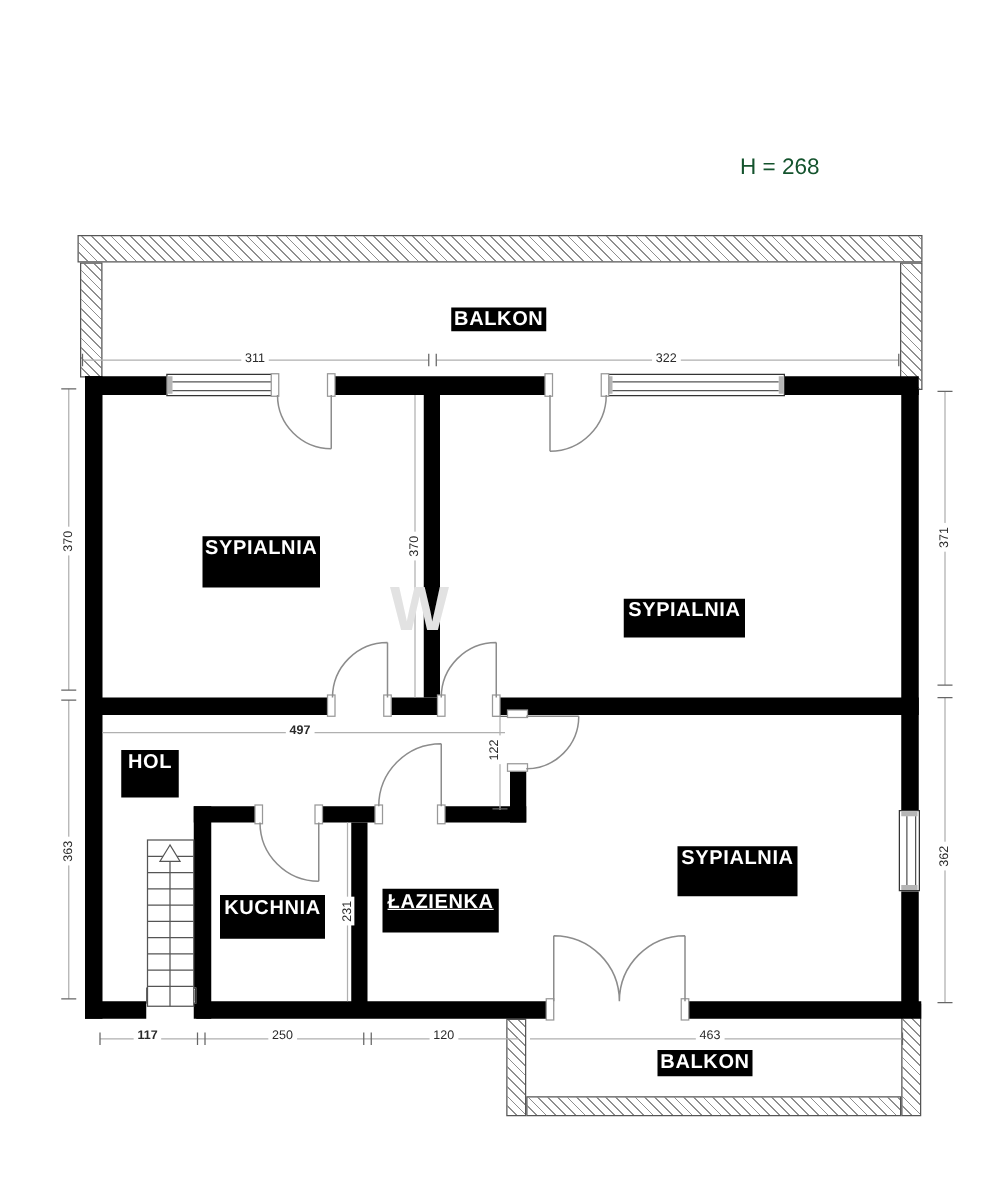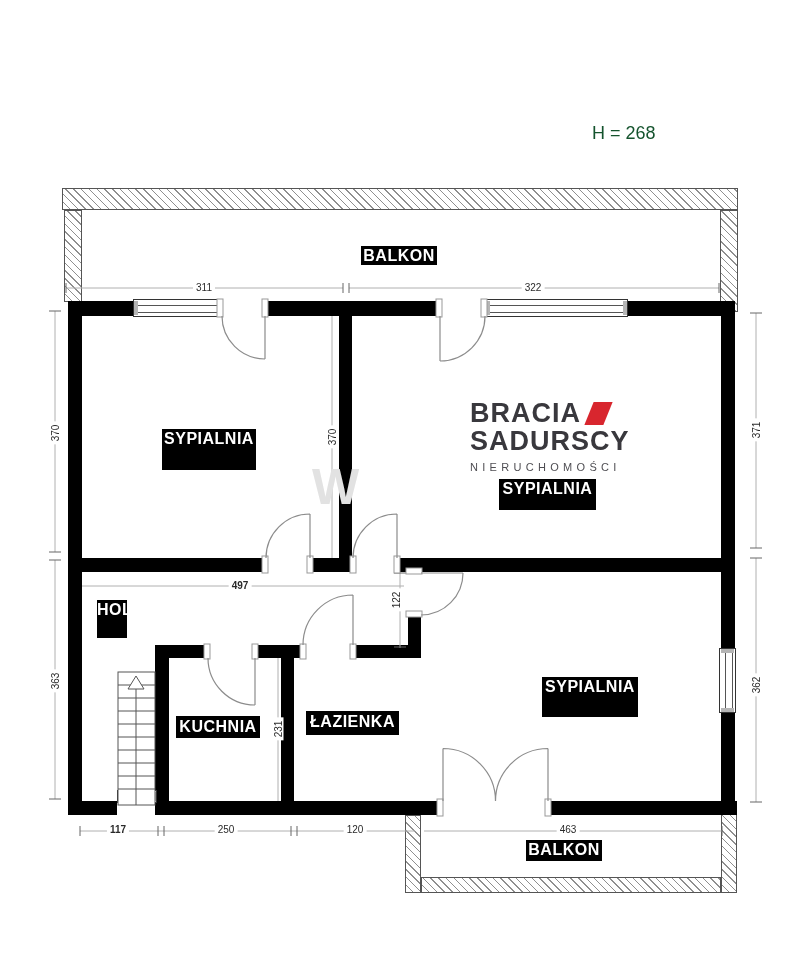--- a/index.html
+++ b/index.html
@@ -141,45 +141,37 @@
       <rect x="118" y="672" width="37" height="133" fill="#fff"></rect>
       <path d="M118,685 H155 M118,698 H155 M118,711 H155 M118,724 H155 M118,737 H155 M118,750 H155 M118,763 H155 M118,776 H155 M118,789 H155"></path>
       <path d="M136,805 L136,688"></path>
       <polygon points="136,676 128,689 144,689" fill="#fff"></polygon>
     </g>
   </svg>
 
   <div class="roomlabel" style="left:361px;top:246px;width:76px;height:19px;">BALKON</div>
   <div class="roomlabel toptext" style="left:162px;top:429px;width:94px;height:41px;">SYPIALNIA</div>
   <div class="roomlabel toptext" style="left:499px;top:479px;width:97px;height:31px;">SYPIALNIA</div>
-  <div class="roomlabel toptext" style="left:97px;top:600px;width:30px;height:38px;">HOL</div>
+  <div class="roomlabel toptext" style="left:97px;top:600px;width:46px;height:38px;">HOL</div>
   <div class="roomlabel toptext" style="left:542px;top:677px;width:96px;height:40px;">SYPIALNIA</div>
-  <div class="roomlabel" style="left:176px;top:716px;width:84px;height:22px;line-height:22px;">KUCHNIA</div>
-  <div class="roomlabel" style="left:306px;top:711px;width:93px;height:24px;line-height:21px;">ŁAZIENKA</div>
+  <div class="roomlabel" style="left:176px;top:716px;width:84px;height:35px;line-height:22px;">KUCHNIA</div>
+  <div class="roomlabel" style="left:306px;top:711px;width:93px;height:35px;line-height:21px;text-decoration:underline;">ŁAZIENKA</div>
   <div class="roomlabel" style="left:526px;top:840px;width:76px;height:21px;line-height:20px;">BALKON</div>
 
   <div class="dimlabel" style="left:204px;top:287px;">311</div>
   <div class="dimlabel" style="left:533px;top:287px;">322</div>
   <div class="dimlabel vert" style="left:55px;top:433px;">370</div>
   <div class="dimlabel vert" style="left:332px;top:437px;">370</div>
   <div class="dimlabel vert" style="left:756px;top:430px;">371</div>
   <div class="dimlabel" style="left:240px;top:585px;font-weight:bold;">497</div>
   <div class="dimlabel vert" style="left:396px;top:600px;">122</div>
   <div class="dimlabel vert" style="left:55px;top:681px;">363</div>
   <div class="dimlabel vert" style="left:278px;top:729px;">231</div>
   <div class="dimlabel vert" style="left:756px;top:685px;">362</div>
   <div class="dimlabel" style="left:118px;top:829px;font-weight:bold;">117</div>
   <div class="dimlabel" style="left:226px;top:829px;">250</div>
   <div class="dimlabel" style="left:355px;top:829px;">120</div>
   <div class="dimlabel" style="left:568px;top:829px;">463</div>
 
-  <div class="logo">
-    <div class="logo-row">
-      <span class="logo-line">BRACIA</span>
-      <span class="logo-mark"></span>
-    </div>
-    <div class="logo-line">SADURSCY</div>
-    <div class="logo-tagline">NIERUCHOMOŚCI</div>
-  </div>
 
   <div class="watermark">W</div>
 
 </div>
 
 </body></html>

